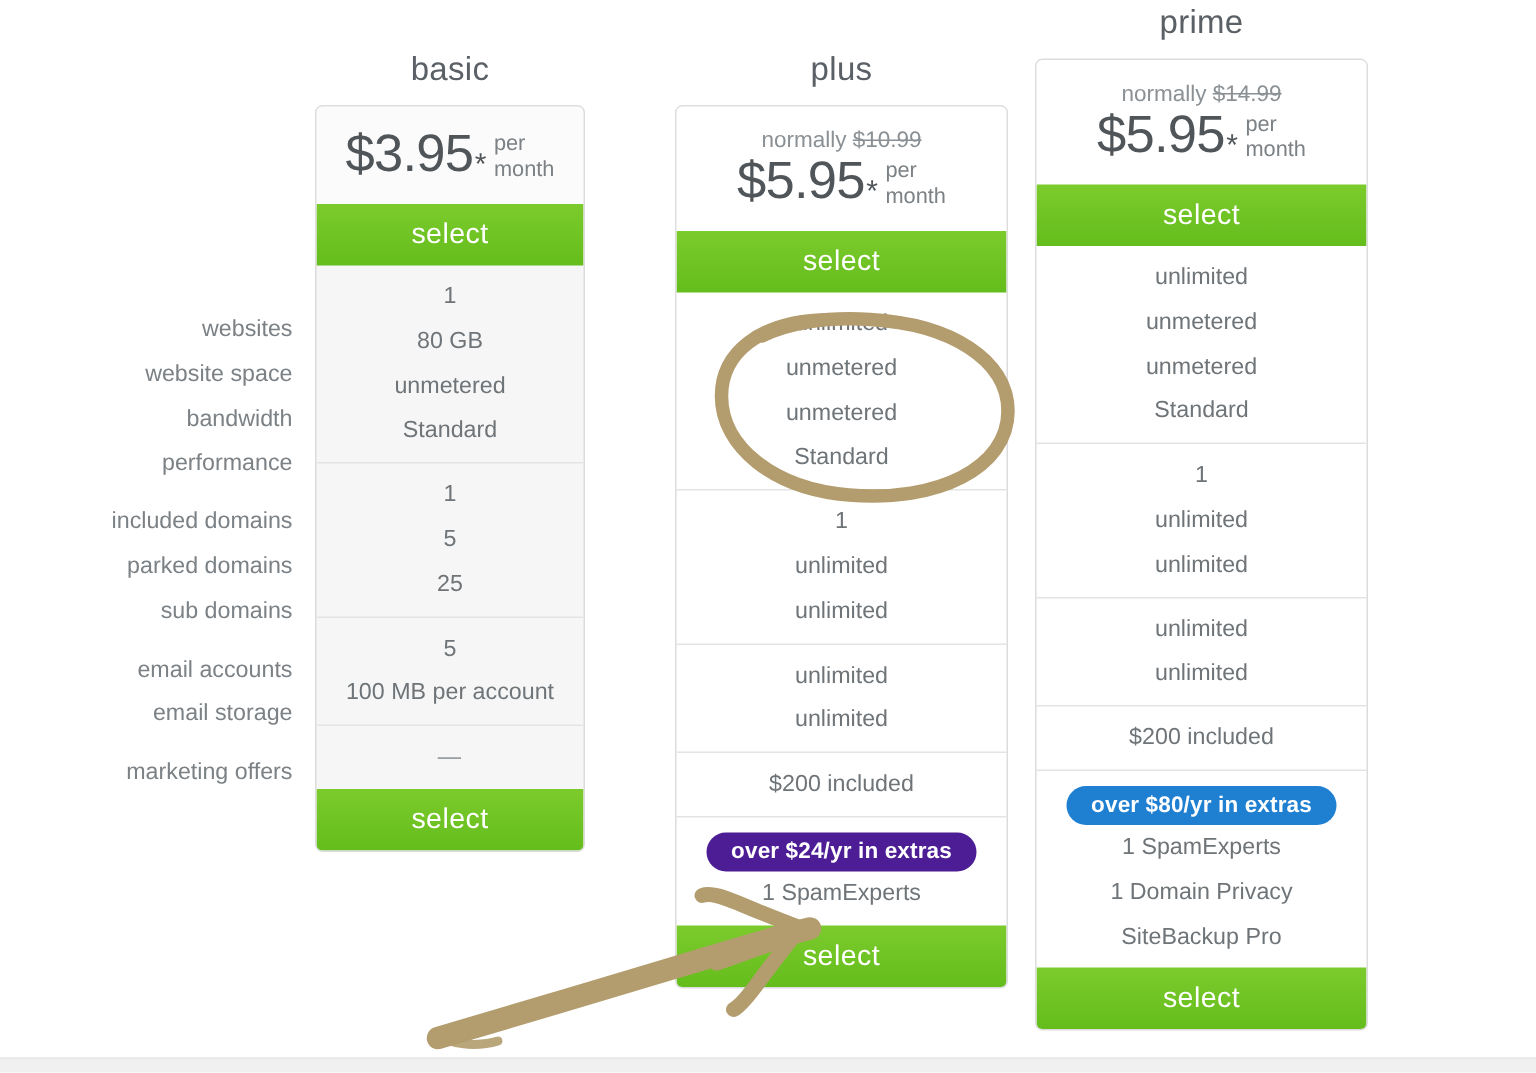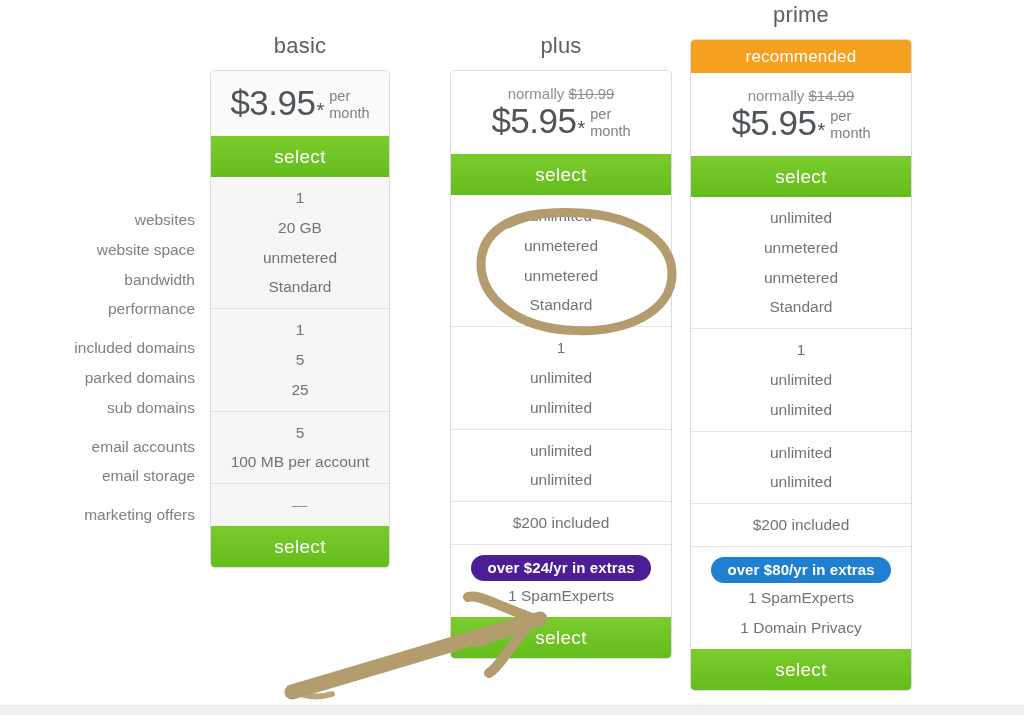--- a/index.html
+++ b/index.html
@@ -245,21 +245,21 @@
         <span class="per-month">
           <span>per</span><br>
           <span>month</span>
         </span>
       </div>
     </div>
     <div class="select-bar">select</div>
     <div class="features">
       <div class="feature-group">
         <div class="feature-value">1</div>
-        <div class="feature-value">20 GB</div>
+        <div class="feature-value">80 GB</div>
         <div class="feature-value">unmetered</div>
         <div class="feature-value">Standard</div>
       </div>
       <div class="feature-group">
         <div class="feature-value">1</div>
         <div class="feature-value">5</div>
         <div class="feature-value">25</div>
       </div>
       <div class="feature-group">
         <div class="feature-value">5</div>
@@ -315,21 +315,20 @@
         <div class="extras-item">1 SpamExperts</div>
       </div>
     </div>
     <div class="select-bar">select</div>
   </div>
 </div>
 
 <div class="plan-col" id="col-prime">
   <div class="plan-title">prime</div>
   <div class="plan-card">
-    <div class="recommended-banner">recommended</div>
     <div class="price-block">
       <div class="normally">
         <span>normally</span>
         <span class="struck">$14.99</span>
       </div>
       <div class="price-row">
         <span class="price-amount">$5.95</span>
         <span class="price-star">*</span>
         <span class="per-month">
           <span>per</span><br>
@@ -354,20 +353,21 @@
         <div class="feature-value">unlimited</div>
         <div class="feature-value">unlimited</div>
       </div>
       <div class="feature-group">
         <div class="feature-value">$200 included</div>
       </div>
       <div class="extras-group">
         <span class="extras-badge blue">over $80/yr in extras</span>
         <div class="extras-item">1 SpamExperts</div>
         <div class="extras-item">1 Domain Privacy</div>
+        <div class="extras-item">SiteBackup Pro</div>
       </div>
     </div>
     <div class="select-bar">select</div>
   </div>
 </div>
 
 <svg id="annotation-layer" viewBox="0 0 1024 715">
 
   <g>
     <path d="M 553 213

